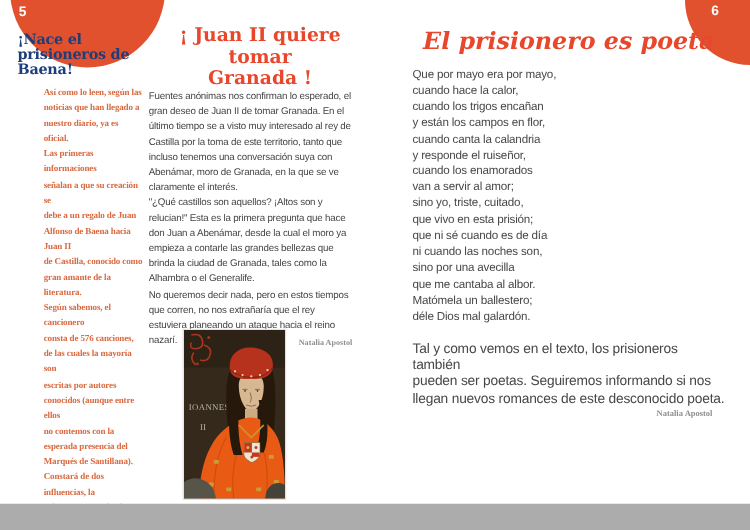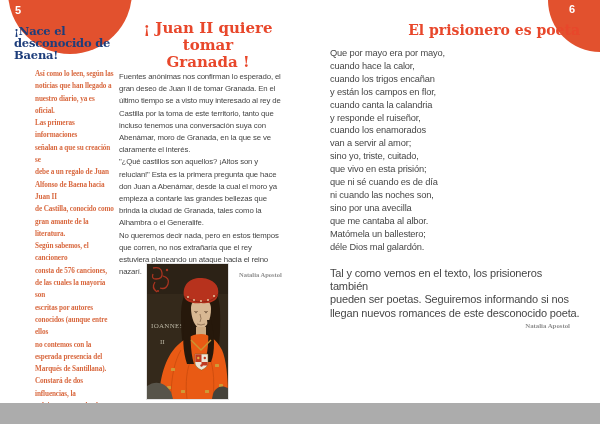--- a/index.html
+++ b/index.html
@@ -49,21 +49,21 @@
   .portrait svg { display:block; width:100%; height:100%; }
   .caption1 {
     position:absolute; left:239px; top:271px; font-family:"Liberation Serif", serif;
     font-weight:bold; font-size:6.5px; color:#8f8f8f;
   }
 
   
   .col3 { position:absolute; left:330px; top:22px; width:250px; }
   .col3-title {
     font-family:"DejaVu Serif", serif; font-weight:bold; color:#e8472b;
-    font-size:14px; text-align:right;
+    font-size:19px; text-align:center;font-style:italic;
   }
   .col3-intro {
     margin-top:12px; color:#474747; font-size:9.3px; line-height:13.4px;
     letter-spacing:-0.15px;
   }
   .col3-poem {
     margin-top:9px; color:#474747; font-size:9.3px; line-height:12.9px;
     letter-spacing:-0.15px;
   }
   .col3-outro {
@@ -87,21 +87,21 @@
 
 <div class="spread">
 
   <div class="circle c5"></div>
   <div class="circle c6"></div>
   <div class="pagenum n5">5</div>
   <div class="pagenum n6">6</div>
 
   <div class="sidebar">
     <div class="sidebar-title pre">¡Nace el
-desconocido de
+prisioneros de
 Baena!</div>
     <div class="sidebar-body pre">Así como lo leen, según las
 noticias que han llegado a
 nuestro diario, ya es oficial.
 Las primeras informaciones
 señalan a que su creación se
 debe a un regalo de Juan
 Alfonso de Baena hacia Juan II
 de Castilla, conocido como
 gran amante de la literatura.

